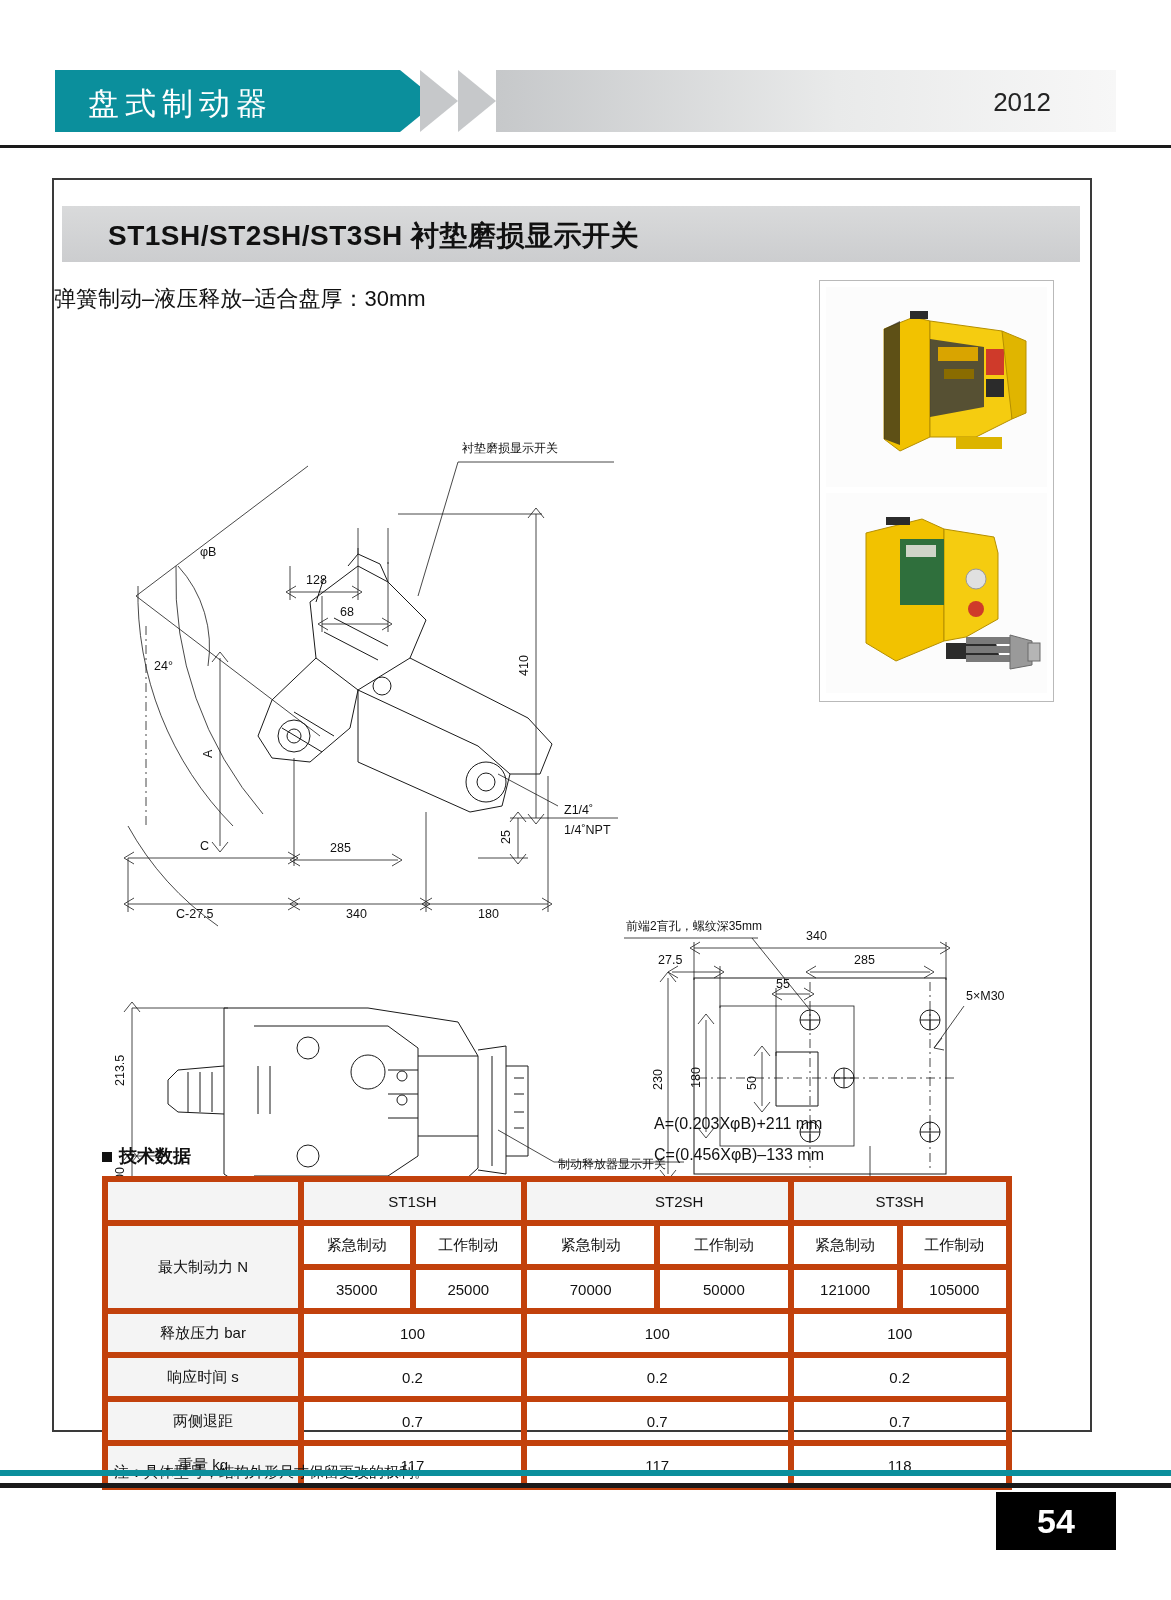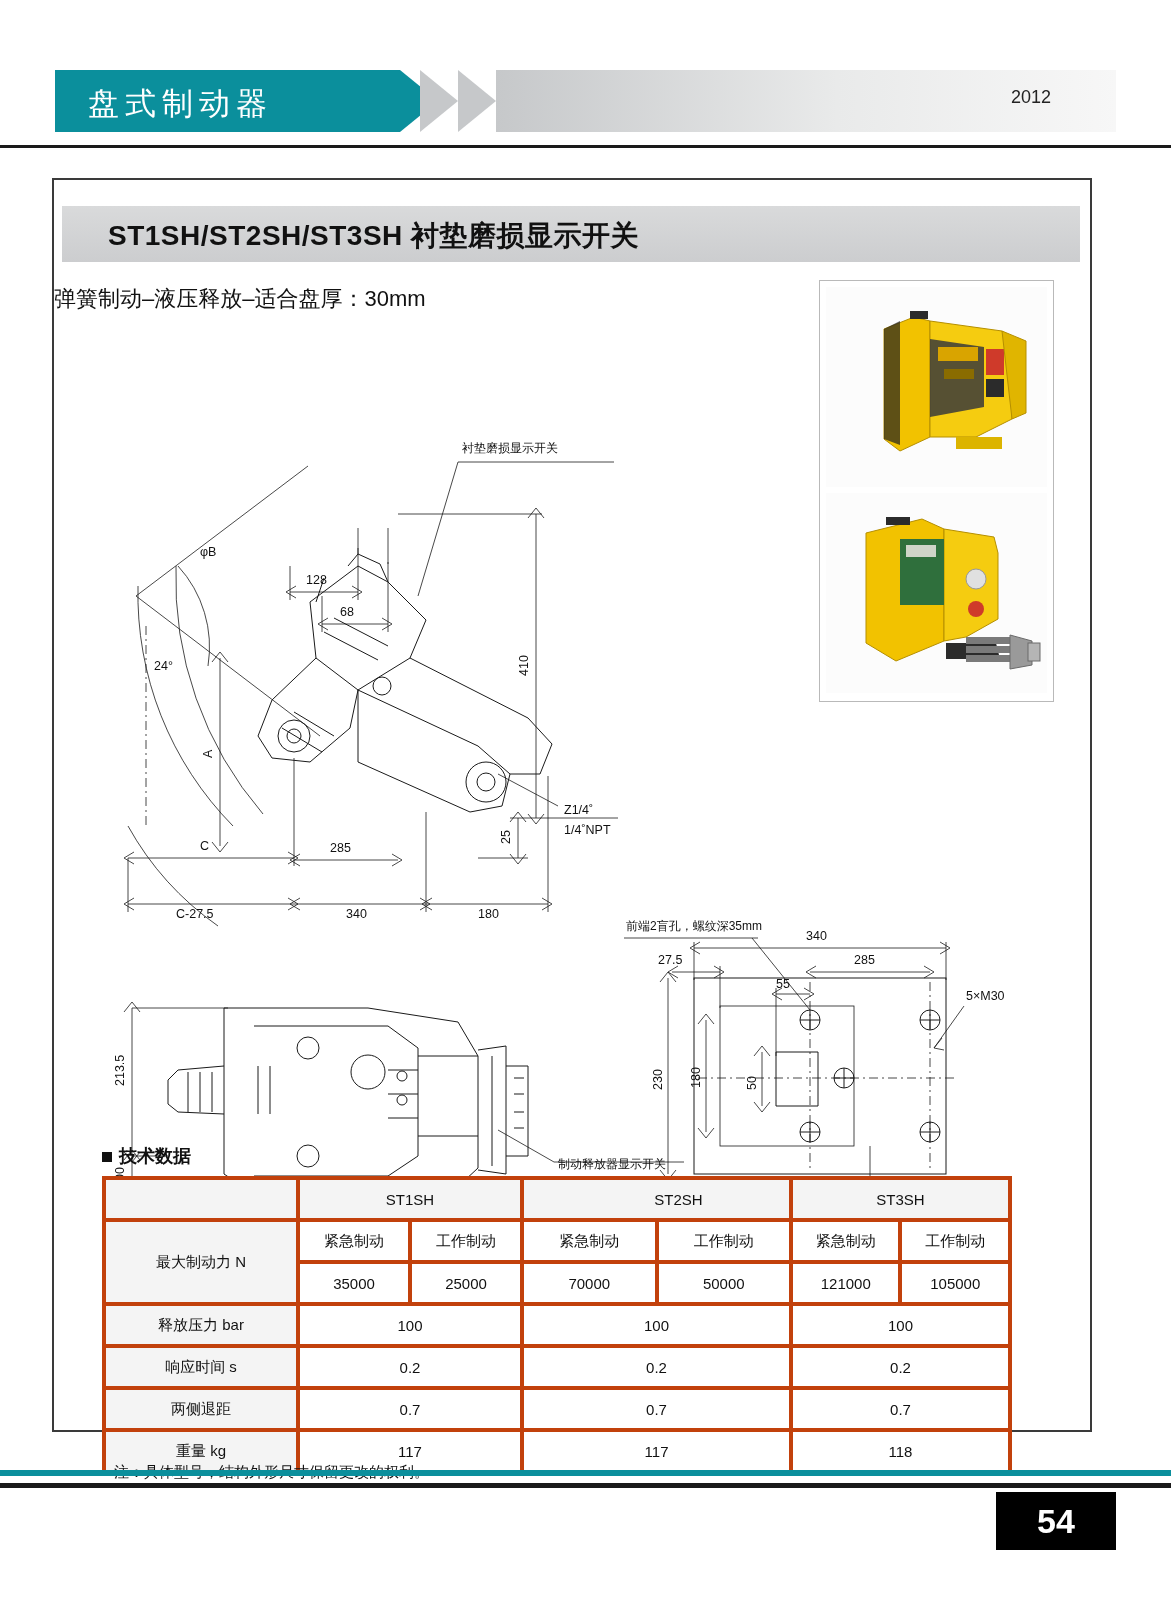--- a/index.html
+++ b/index.html
@@ -61,21 +61,21 @@
     top: 13px; left: 88px;
     font-size: 31px;
     font-weight: normal;
     letter-spacing: 6px;
     color: #ffffff;
     z-index: 5;
   }
   .header-year {
     position: absolute;
     top: 17px; right: 120px;
-    font-size: 18px;
+    font-size: 26px;
     color: #232323;
     z-index: 5;
   }
   .header-rule {
     position: absolute;
     top: 145px; left: 0;
     width: 1171px; height: 3px;
     background: #1a1a1a;
   }
 
@@ -173,21 +173,21 @@
     position: absolute;
     top: 996px; left: 48px;
     width: 910px;
   }
   table {
     border-collapse: collapse;
     width: 910px;
     font-size: 15px;
   }
   table td {
-    border: 4px solid #c2410c;
+    border: 6px solid #c2410c;
     text-align: center;
     color: #111;
     padding: 0;
     height: 38px;
   }
   td.hdr { background: #f4f4f4; font-weight: normal; }
   .note {
     position: absolute;
     top: 1283px; left: 60px;
     font-size: 15px;
@@ -468,20 +468,25 @@
 
       <path class="dim" d="M752 938 L812 938"></path>
       <path class="dim" d="M758 932 L748 938 L758 944"></path>
       <path class="dim" d="M806 932 L816 938 L806 944"></path>
       <text class="lbl" x="770" y="932">60</text>
       <path class="ln-thin" d="M812 880 L812 944"></path>
 
     </svg>
   </div>
 
+  <div class="formulas">
+    <div>A=(0.203XφB)+211 mm</div>
+    <div>C=(0.456XφB)–133 mm</div>
+    <div>制动力矩（N.m）=制动力/1000X［（ΦB/2）–68］</div>
+  </div>
 
   <div class="tech-head">
     <span class="sq"></span><span>技术数据</span>
   </div>
 
   <div class="tbl-wrap">
     <table>
       <tbody>
         <tr>
           <td class="hdr" rowspan="1" style="width:190px;"></td>

